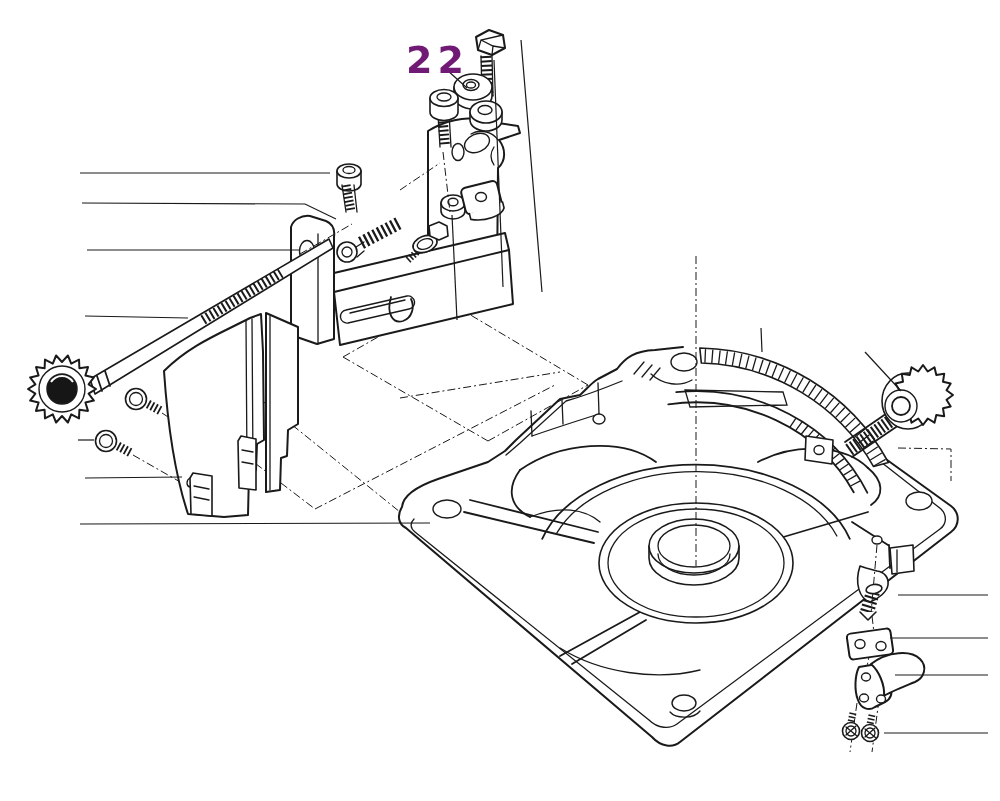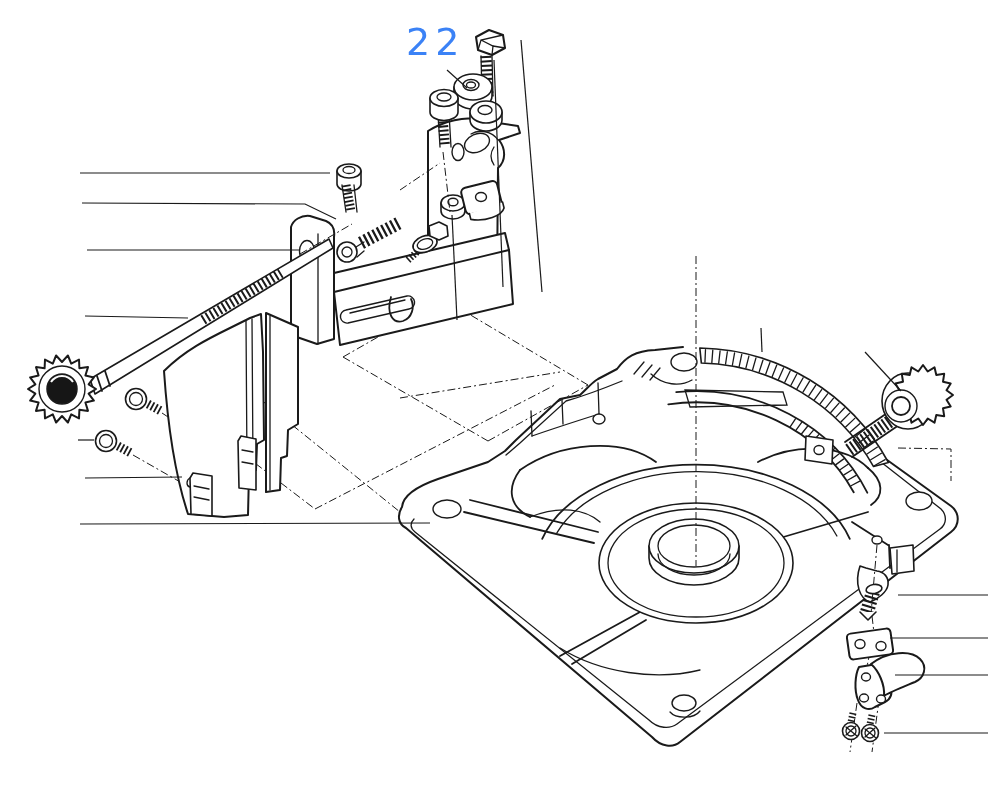--- a/index.html
+++ b/index.html
@@ -1,20 +1,20 @@
 <!DOCTYPE html>
 <html><head>
 <meta charset="utf-8">
 <style>
   html,body{margin:0;padding:0;background:#ffffff;}
   .canvas{position:relative;width:1000px;height:801px;background:#ffffff;overflow:hidden;
           font-family:"Liberation Sans", sans-serif;}
   svg{position:absolute;left:0;top:0;}
-  .part-label{position:absolute;left:406px;top:20px;font-size:38px;font-weight:400;
-              color:#3b82f6;letter-spacing:5px;font-family:"DejaVu Sans", sans-serif;}
+  .part-label{position:absolute;left:406px;top:38px;font-size:38px;font-weight:700;
+              color:#701a75;letter-spacing:5px;font-family:"DejaVu Sans", sans-serif;}
   .o  {fill:#fff;stroke:#1a1a1a;stroke-width:2;stroke-linejoin:round;stroke-linecap:round;}
   .o1 {fill:#fff;stroke:#1a1a1a;stroke-width:1.6;stroke-linejoin:round;stroke-linecap:round;}
   .t  {fill:none;stroke:#1a1a1a;stroke-width:1.3;stroke-linecap:round;}
   .t2 {fill:none;stroke:#1a1a1a;stroke-width:1.8;stroke-linecap:round;}
   .hw {fill:#fff;stroke:#1a1a1a;stroke-width:1.4;}
   .ld {fill:none;stroke:#1a1a1a;stroke-width:1.2;}
   .dd {fill:none;stroke:#1a1a1a;stroke-width:1;stroke-dasharray:8 3 2 3;}
   .band{fill:none;stroke:#1a1a1a;}
   .bore{fill:#161616;stroke:#1a1a1a;stroke-width:1.5;}
 </style>

